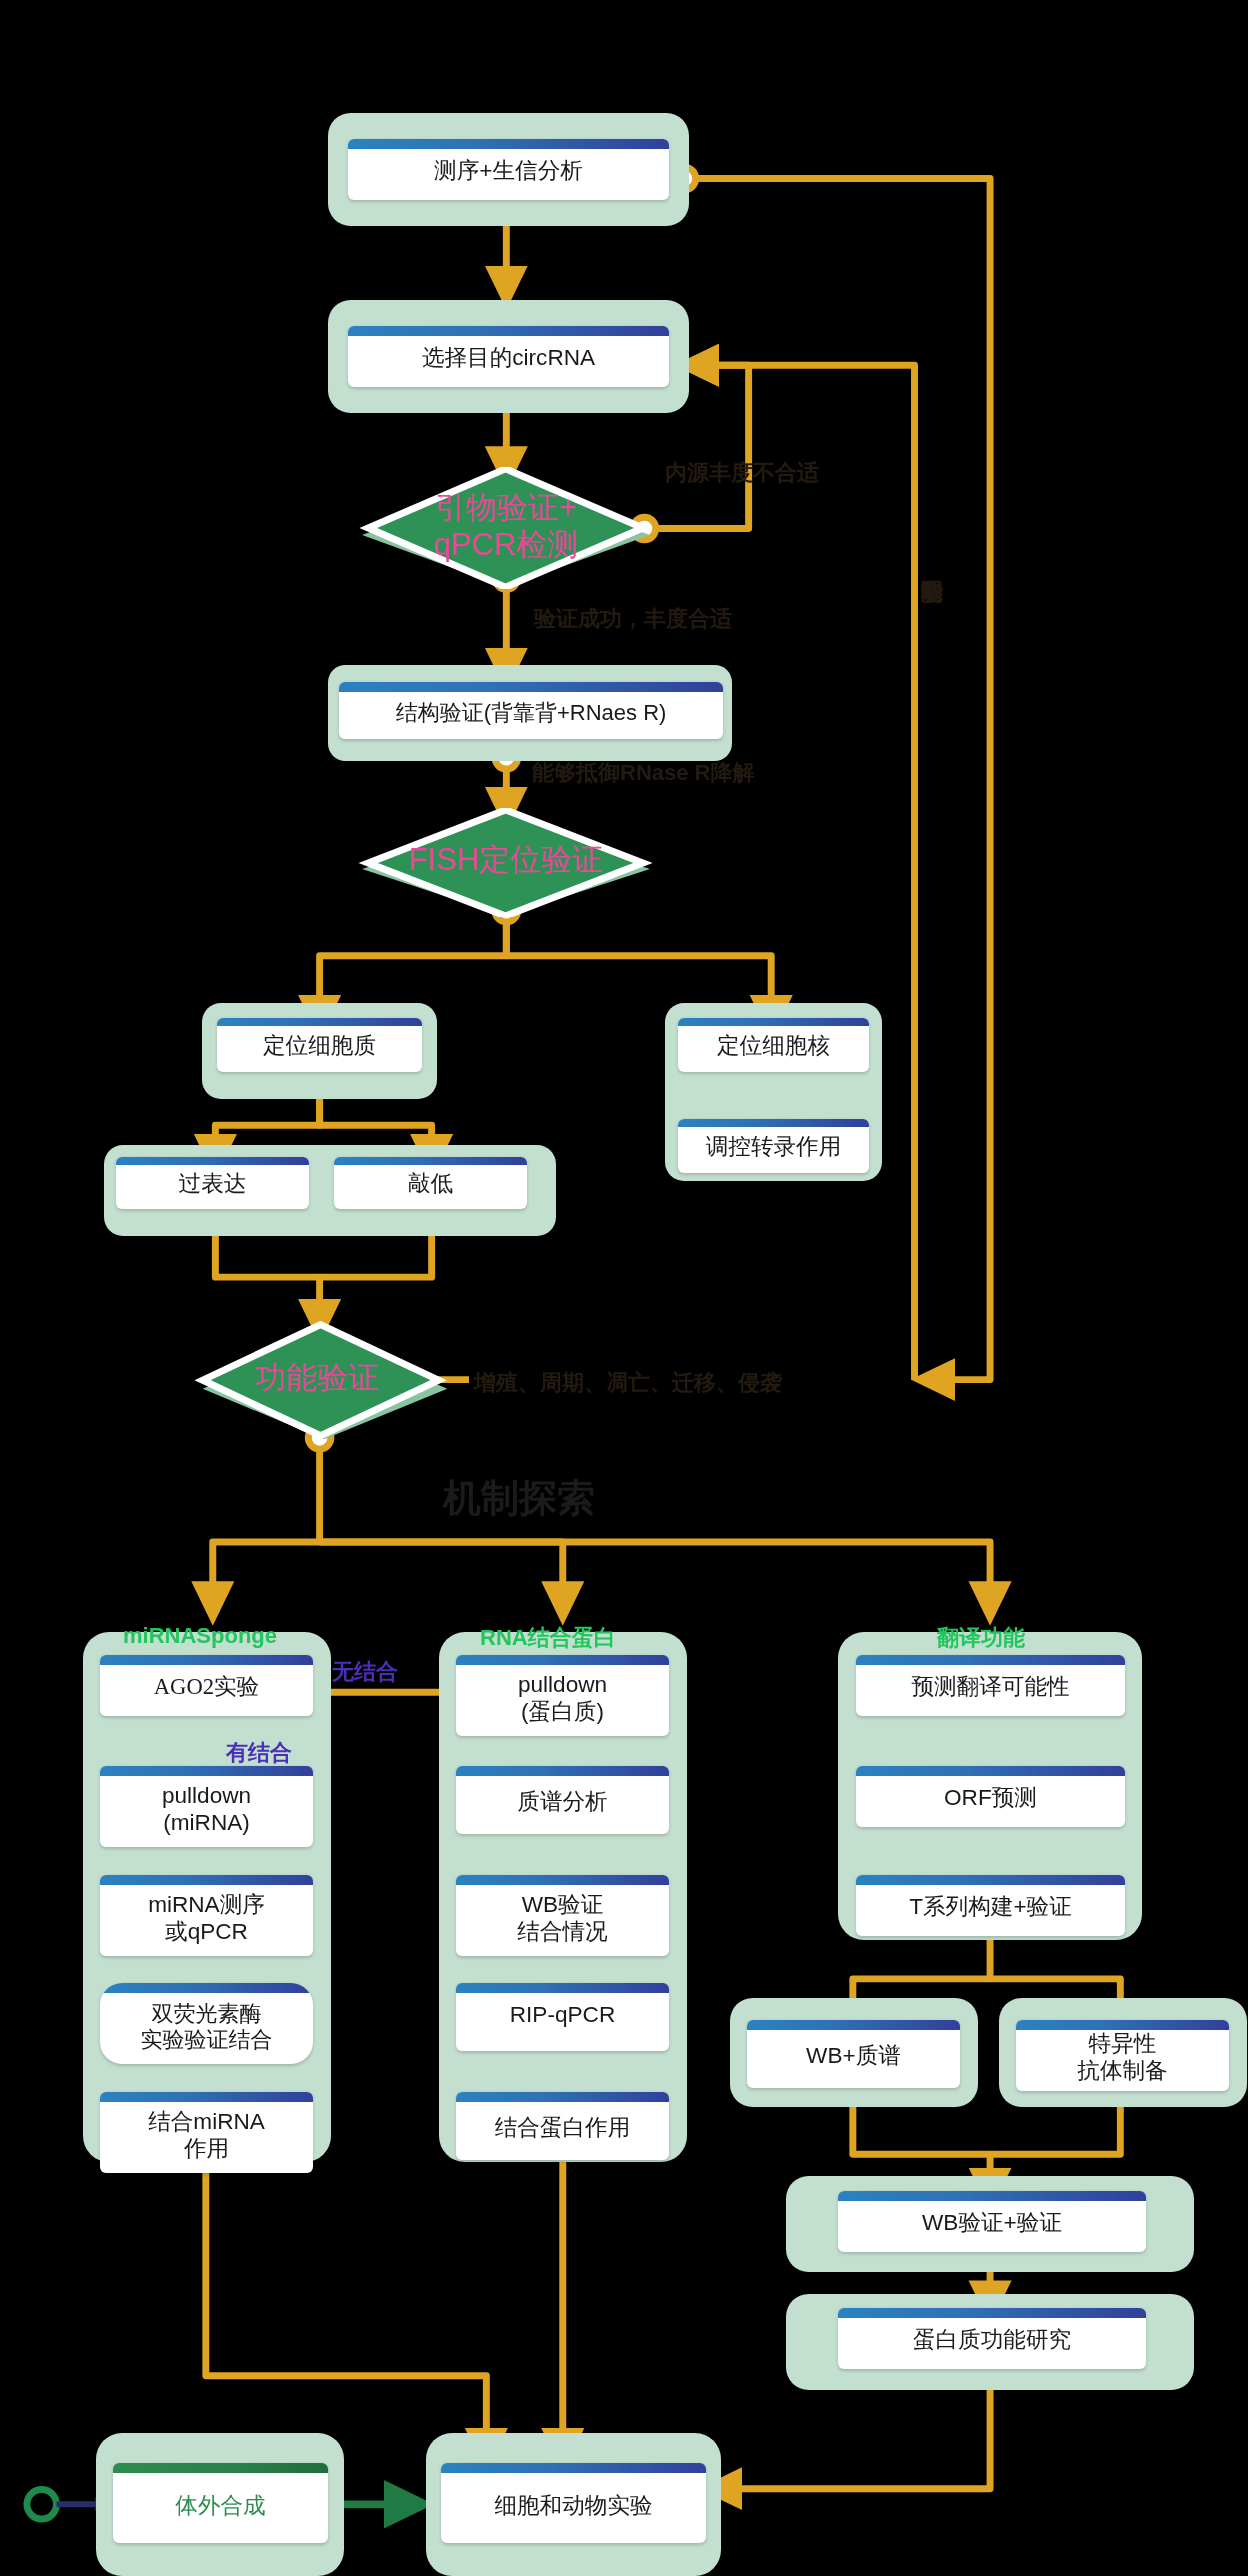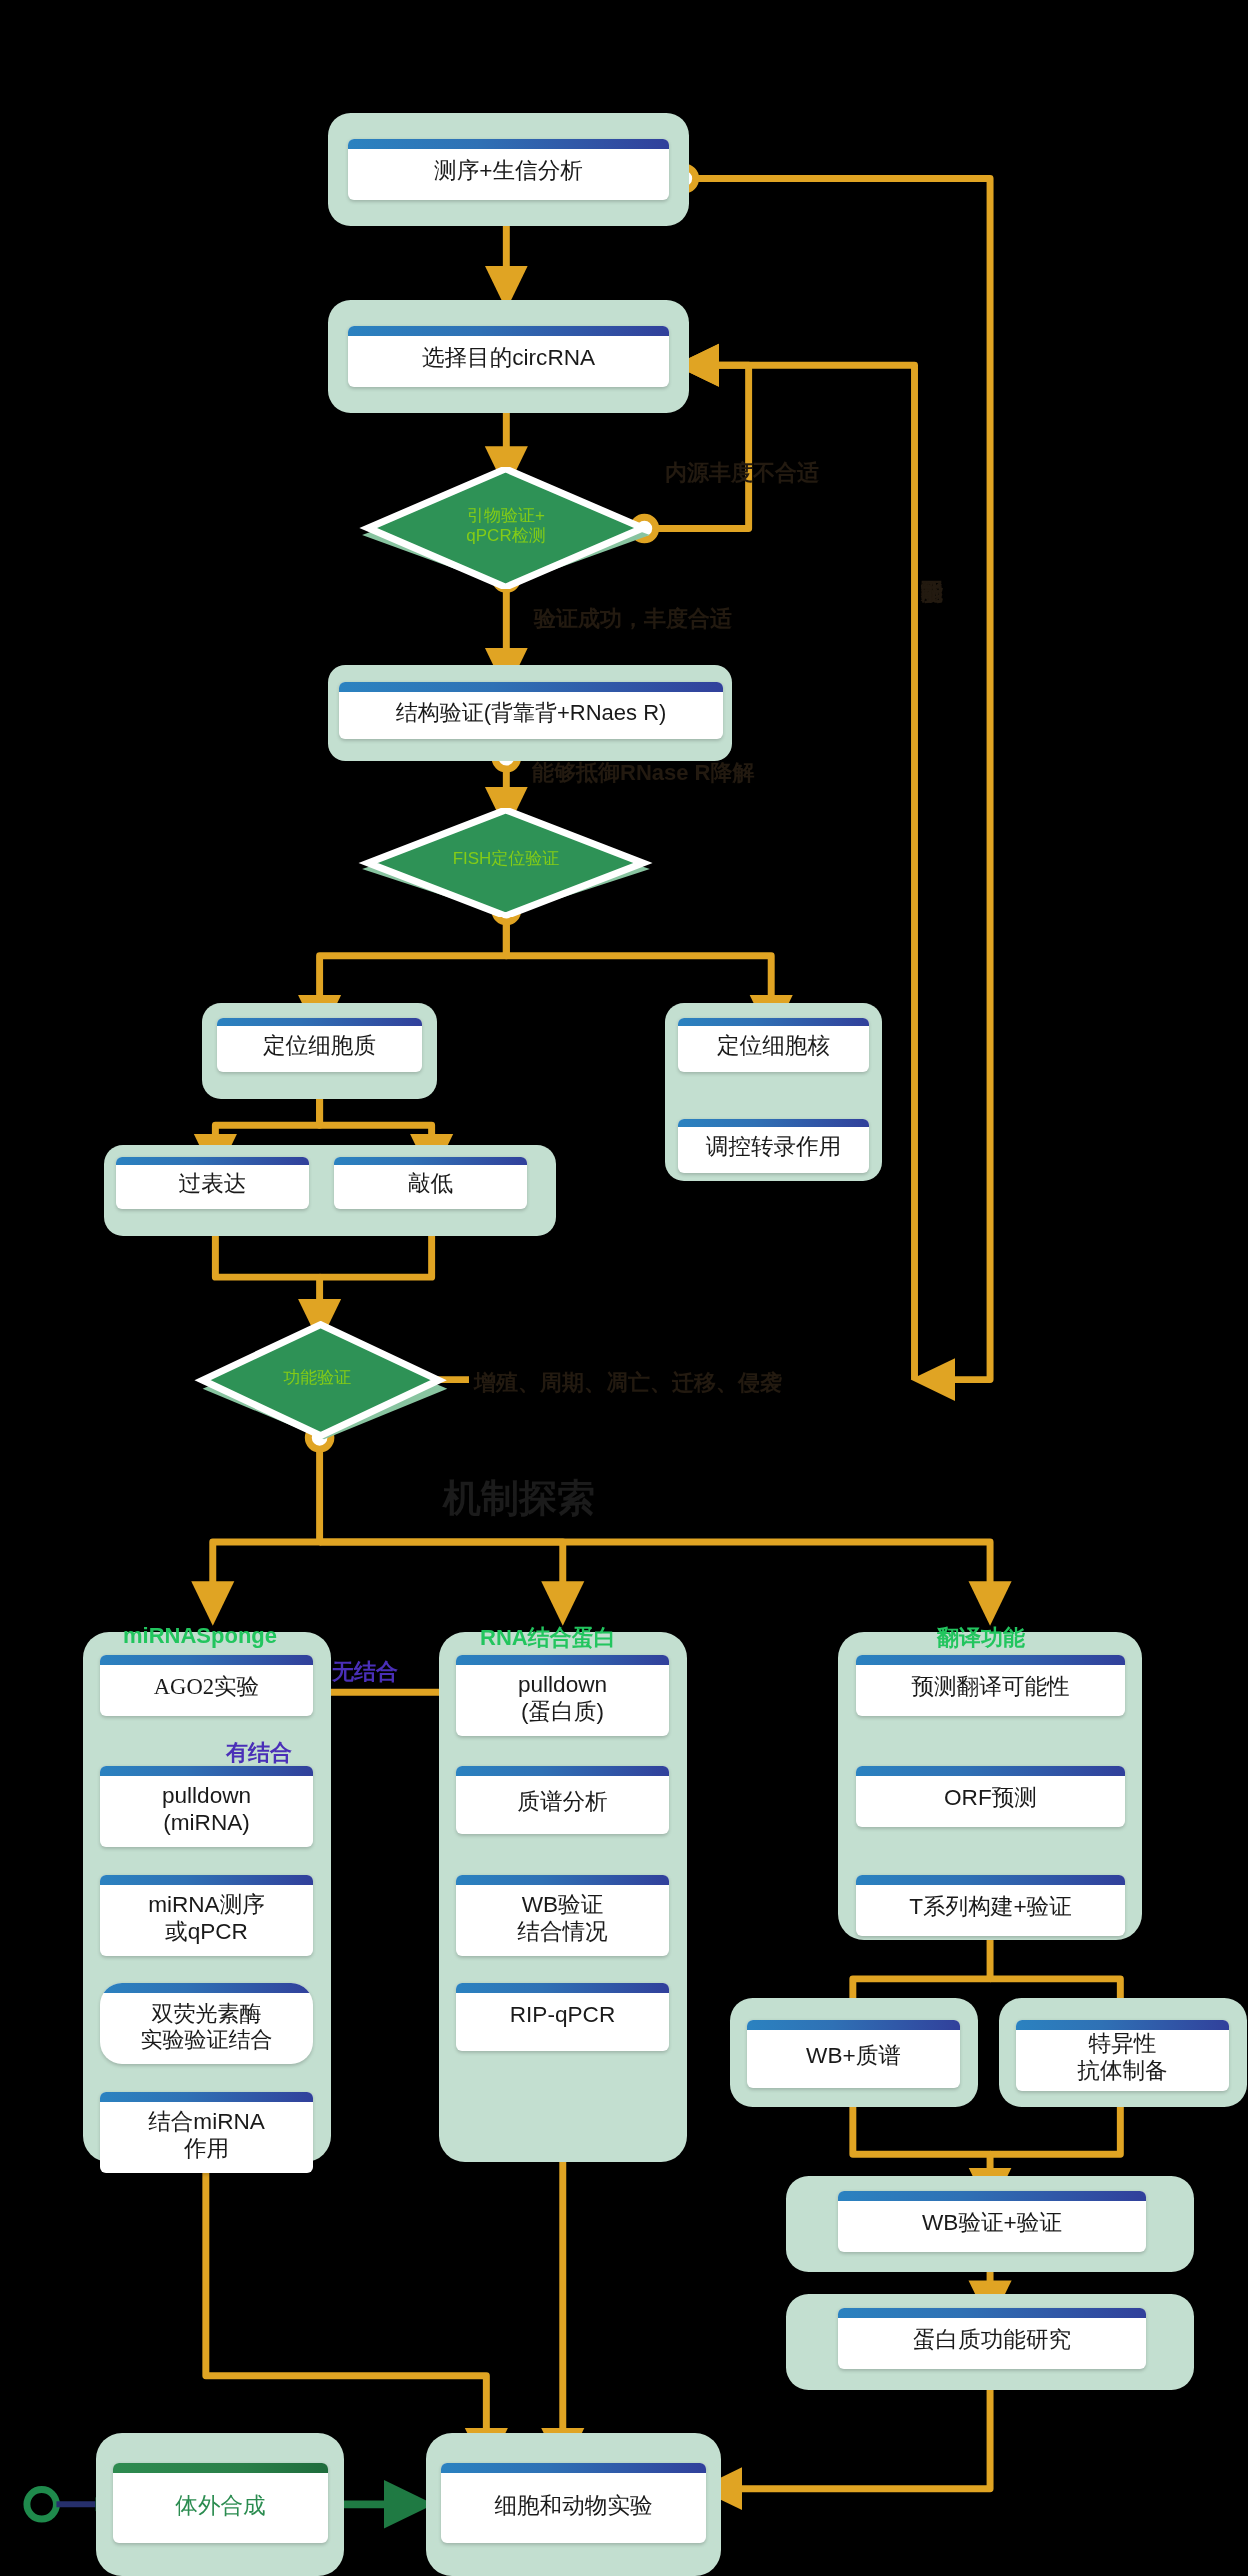--- a/index.html
+++ b/index.html
@@ -19,21 +19,21 @@
         background:linear-gradient(90deg,#2b82c0 0%,#2f71b5 40%,#31409b 100%);}
   .node .bar.green{background:linear-gradient(90deg,#2e8b50 0%,#2a8049 60%,#1f6c3c 100%);}
   .node .lbl{position:relative;padding:12px 8.7px 7.8px;line-height:1.18;
         font-size:22.6px;white-space:pre-line;z-index:2;}
   .node.greentext .lbl{color:#2b8c50;}
 
   
   .dia{position:absolute;}
   .dia .lbl{position:absolute;left:0;top:0;width:100%;height:100%;
         display:flex;align-items:center;justify-content:center;text-align:center;
-        color:#84cc16;font-size:17px;line-height:1.2;white-space:pre-line;z-index:3;
+        color:#ec4899;font-size:31px;line-height:1.2;white-space:pre-line;z-index:3;
         pointer-events:none;}
 
   
   .tx{position:absolute;color:#231a10;font-weight:bold;white-space:pre;}
   .tx.lane{font-size:22px;color:#22c55e;}
   .tx.edge{font-size:22px;}
   .tx.purple{color:#4a2fb8;}
   .tx.big{font-size:38px;color:#1b1b1b;}
   .tx.vert{writing-mode:vertical-rl;text-orientation:upright;font-size:22px;line-height:1;}
 </style>
@@ -256,20 +256,24 @@
   </div>
   <div class="node" style="left:456px;top:1875px;width:213px;height:81px;">
     <div class="bar"></div>
     <div class="lbl" style="padding-top:14.8px;">WB验证
 结合情况</div>
   </div>
   <div class="node" style="left:456px;top:1983px;width:213px;height:68px;">
     <div class="bar"></div>
     <div class="lbl" style="padding-top:4px;">RIP-qPCR</div>
   </div>
+  <div class="node" style="left:456px;top:2092px;width:213px;height:68px;">
+    <div class="bar"></div>
+    <div class="lbl" style="padding-top:12px;">结合蛋白作用</div>
+  </div>
 
   <div class="node" style="left:856px;top:1655px;width:269px;height:61px;">
     <div class="bar"></div>
     <div class="lbl">预测翻译可能性</div>
   </div>
   <div class="node" style="left:856px;top:1766px;width:269px;height:61px;">
     <div class="bar"></div>
     <div class="lbl">ORF预测</div>
   </div>
   <div class="node" style="left:856px;top:1875px;width:269px;height:61px;">

